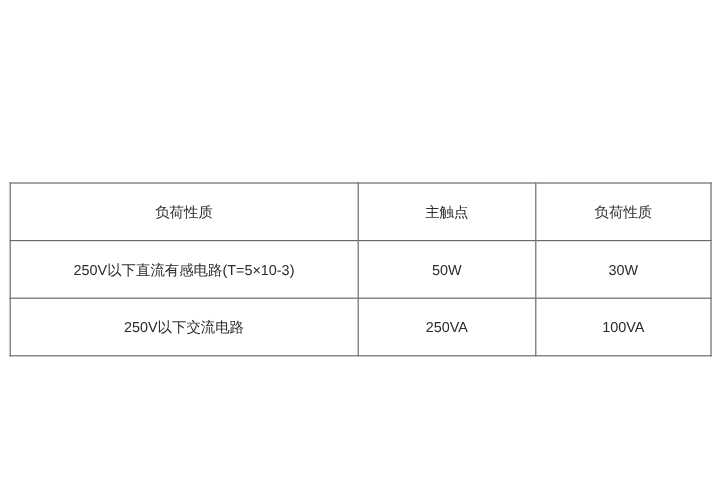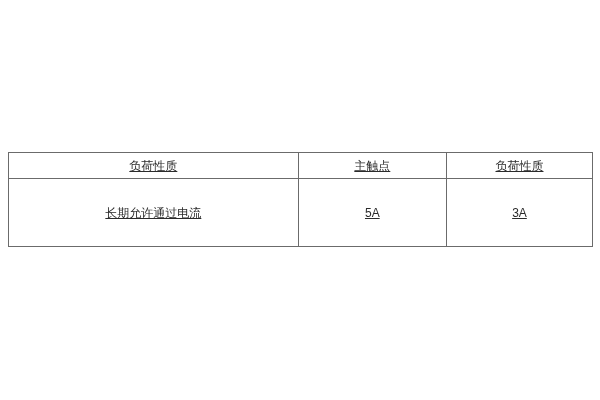--- a/index.html
+++ b/index.html
@@ -27,44 +27,48 @@
   .spec-table col.c2 { width: 25.4%; }
   .spec-table col.c3 { width: 25.0%; }
   .spec-table th,
   .spec-table td {
     border: 1.5px solid #6b6b6b;
     text-align: center;
     vertical-align: middle;
     font-size: 12px;
     font-weight: normal;
     color: #2b2b2b;
-    padding: 1px;
+    padding: 12px;
     height: 23px;
     line-height: 1;
     white-space: nowrap;
     overflow: hidden;
-    text-decoration: underline;
   }
 </style>
 </head>
 <body>
 
 <table class="spec-table">
   <colgroup>
     <col class="c1">
     <col class="c2">
     <col class="c3">
   </colgroup>
   <thead>
     <tr>
       <th>负荷性质</th>
       <th>主触点</th>
       <th>负荷性质</th>
     </tr>
   </thead>
   <tbody>
     <tr>
-      <td>长期允许通过电流</td>
-      <td>5A</td>
-      <td>3A</td>
+      <td>250V以下直流有感电路(T=5×10-3)</td>
+      <td>50W</td>
+      <td>30W</td>
+    </tr>
+    <tr>
+      <td>250V以下交流电路</td>
+      <td>250VA</td>
+      <td>100VA</td>
     </tr>
   </tbody>
 </table>
 
 </body></html>

